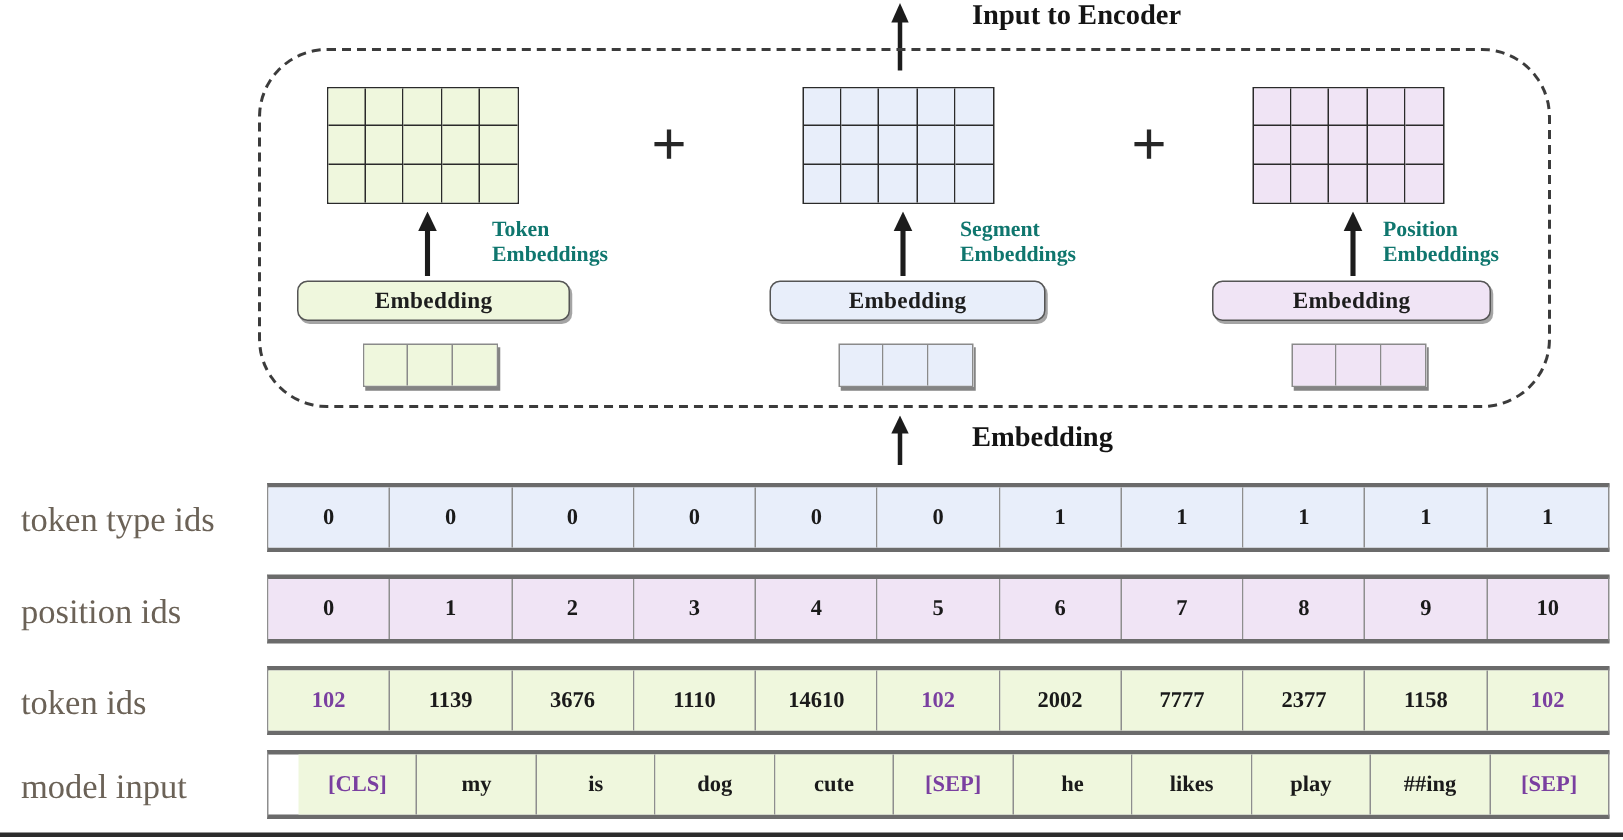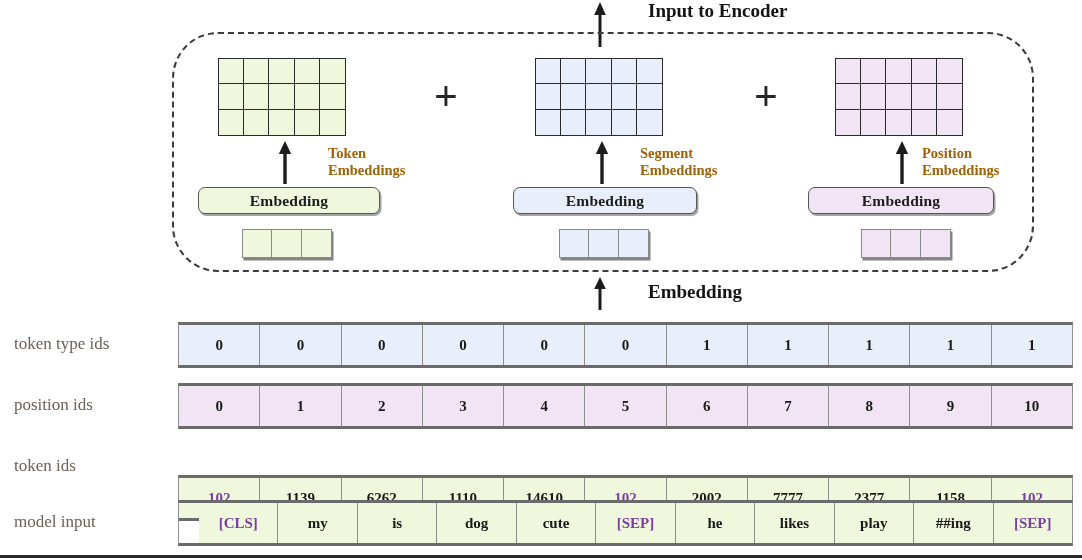--- a/index.html
+++ b/index.html
@@ -105,35 +105,35 @@
   .strip.green  .scell { background: #eff7dd; }
   .strip.blue   .scell { background: #e8eefa; }
   .strip.purple .scell { background: #f0e4f5; }
 
   
   .caption {
     position: absolute;
     font-weight: bold;
     font-size: 14.5px;
     line-height: 17px;
-    color: #a16207;
+    color: #0f766e;
     white-space: nowrap;
   }
   .bigcaption {
     position: absolute;
     font-weight: bold;
     font-size: 19px;
     color: #141414;
     white-space: nowrap;
   }
 
   
   .rowlabel {
     position: absolute;
-    font-size: 17px;
+    font-size: 23px;
     color: #6b6257;
     white-space: nowrap;
     text-align: left;
   }
   .datarow {
     position: absolute;
     left: 178px;
     width: 895px;
     height: 46px;
     display: flex;
@@ -318,24 +318,24 @@
       <div class="dcell">4</div>
       <div class="dcell">5</div>
       <div class="dcell">6</div>
       <div class="dcell">7</div>
       <div class="dcell">8</div>
       <div class="dcell">9</div>
       <div class="dcell">10</div>
     </div>
 
   <div class="rowlabel" style="left:14px; top:456px;">token ids</div>
-  <div class="datarow green" style="top:444px;margin-top:31px;">
+  <div class="datarow green" style="top:444px;">
       <div class="dcell special">102</div>
       <div class="dcell">1139</div>
-      <div class="dcell">6262</div>
+      <div class="dcell">3676</div>
       <div class="dcell">1110</div>
       <div class="dcell">14610</div>
       <div class="dcell special">102</div>
       <div class="dcell">2002</div>
       <div class="dcell">7777</div>
       <div class="dcell">2377</div>
       <div class="dcell">1158</div>
       <div class="dcell special">102</div>
     </div>
 

